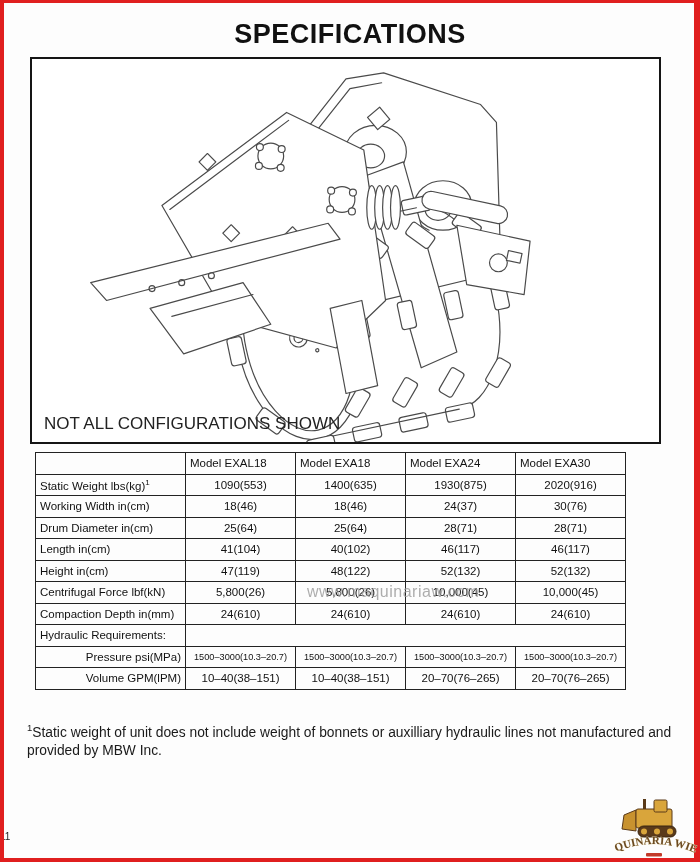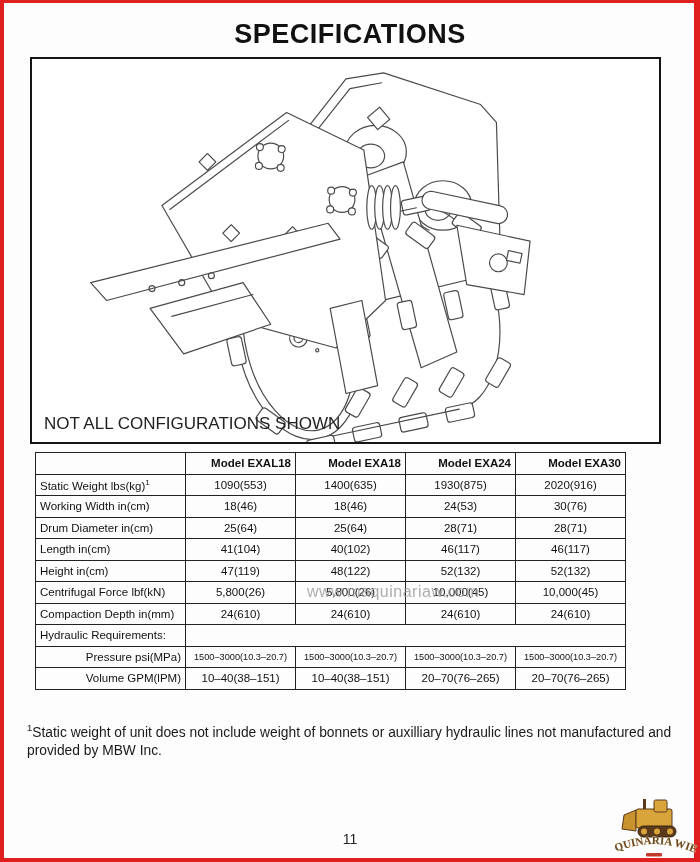--- a/index.html
+++ b/index.html
@@ -12,32 +12,32 @@
   .page-title{position:absolute;top:10px;left:0;width:700px;text-align:center;
     font-size:27px;font-weight:bold;letter-spacing:.5px;color:#111;margin-top:9px;}
   .figure-box{position:absolute;left:30px;top:57px;width:631px;height:387px;
     border:2.5px solid #151515;background:#fff;box-sizing:border-box;}
   .figure-caption{position:absolute;left:12px;bottom:8px;font-size:17px;color:#222;}
   .drawing{position:absolute;left:0;top:0;width:100%;height:100%;}
   table.spec{position:absolute;left:35px;top:452px;width:590px;border-collapse:collapse;
     table-layout:fixed;font-size:11.5px;color:#111;}
   table.spec th,table.spec td{border:1.2px solid #222;height:20.5px;padding:0 4px;
     overflow:hidden;white-space:nowrap;}
-  table.spec th{font-weight:bold;text-align:right;}
+  table.spec th{font-weight:normal;text-align:left;}
   td.lbl{text-align:left;padding-left:6px;}
   td.lbl-r{text-align:right;padding-right:8px;}
   td.val{text-align:center;}
   tr.small-row td.val{font-size:9.2px;padding:0 1px;}
   .watermark{position:absolute;left:263px;top:583px;font-size:16px;color:#9a9a9a;
     opacity:.8;letter-spacing:.5px;z-index:5;pointer-events:none;margin-left:44px;}
   .footnote{position:absolute;left:27px;top:722px;width:652px;font-size:13.8px;
     line-height:1.35;color:#1a1a1a;}
   .footnote sup{font-size:9.5px;}
-  .page-number{position:absolute;left:0;top:831px;width:700px;text-align:center;
-    font-size:14px;color:#222;}
+  .page-number{position:absolute;left:0;top:831px;width:700px;text-align:left;
+    font-size:10px;color:#222;}
   .dealer-logo{position:absolute;right:2px;bottom:1px;width:88px;height:68px;z-index:30;}
 </style>
 </head>
 <body>
 
 <div class="page-frame"></div>
 
 <div class="page-title">SPECIFICATIONS</div>
 
 <div class="figure-box">
@@ -159,21 +159,21 @@
     <td class="lbl"><span>Static Weight lbs(kg)</span><sup style="font-size:8px">1</sup></td>
     <td class="val">1090(553)</td>
     <td class="val">1400(635)</td>
     <td class="val">1930(875)</td>
     <td class="val">2020(916)</td>
   </tr>
   <tr>
     <td class="lbl">Working Width in(cm)</td>
     <td class="val">18(46)</td>
     <td class="val">18(46)</td>
-    <td class="val">24(53)</td>
+    <td class="val">24(37)</td>
     <td class="val">30(76)</td>
   </tr>
   <tr>
     <td class="lbl">Drum Diameter in(cm)</td>
     <td class="val">25(64)</td>
     <td class="val">25(64)</td>
     <td class="val">28(71)</td>
     <td class="val">28(71)</td>
   </tr>
   <tr>

